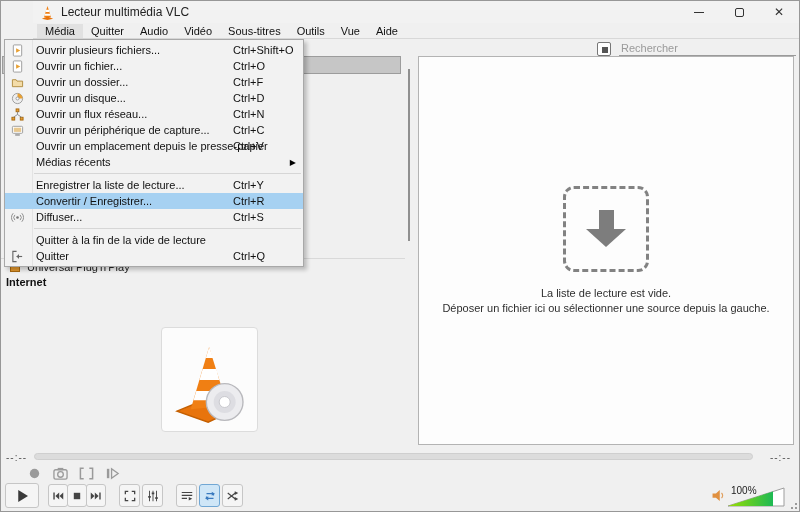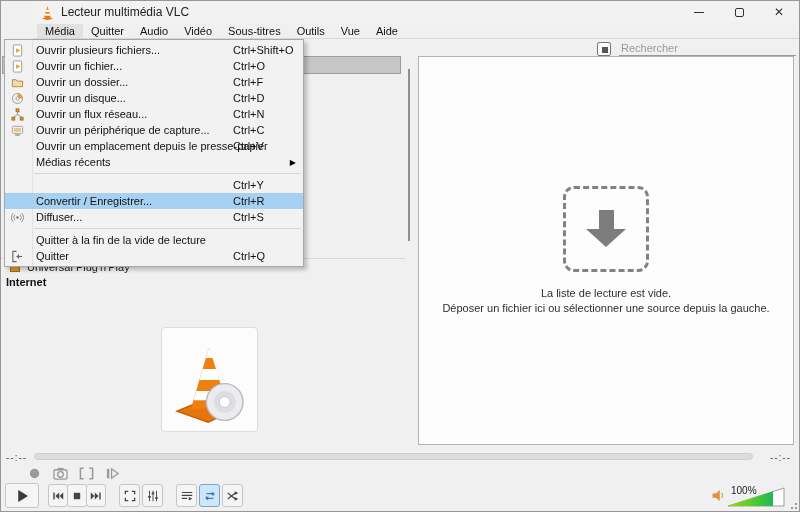--- a/index.html
+++ b/index.html
@@ -222,20 +222,21 @@
           <span class="shortcut">Ctrl+V</span>
         </div>
         <div class="menu-item">
           <span class="mi-icon"></span>
           <span>Médias récents</span>
           <span class="submenu-arrow">▶</span>
         </div>
         <div class="menu-sep"></div>
         <div class="menu-item">
           <span class="mi-icon"></span>
+          <span>Enregistrer la liste de lecture...</span>
           <span class="shortcut">Ctrl+Y</span>
         </div>
         <div class="menu-item highlight">
           <span class="mi-icon"></span>
           <span>Convertir / Enregistrer...</span>
           <span class="shortcut">Ctrl+R</span>
         </div>
         <div class="menu-item">
           <span class="mi-icon">
             <svg viewBox="0 0 14 14" width="13" height="13">

